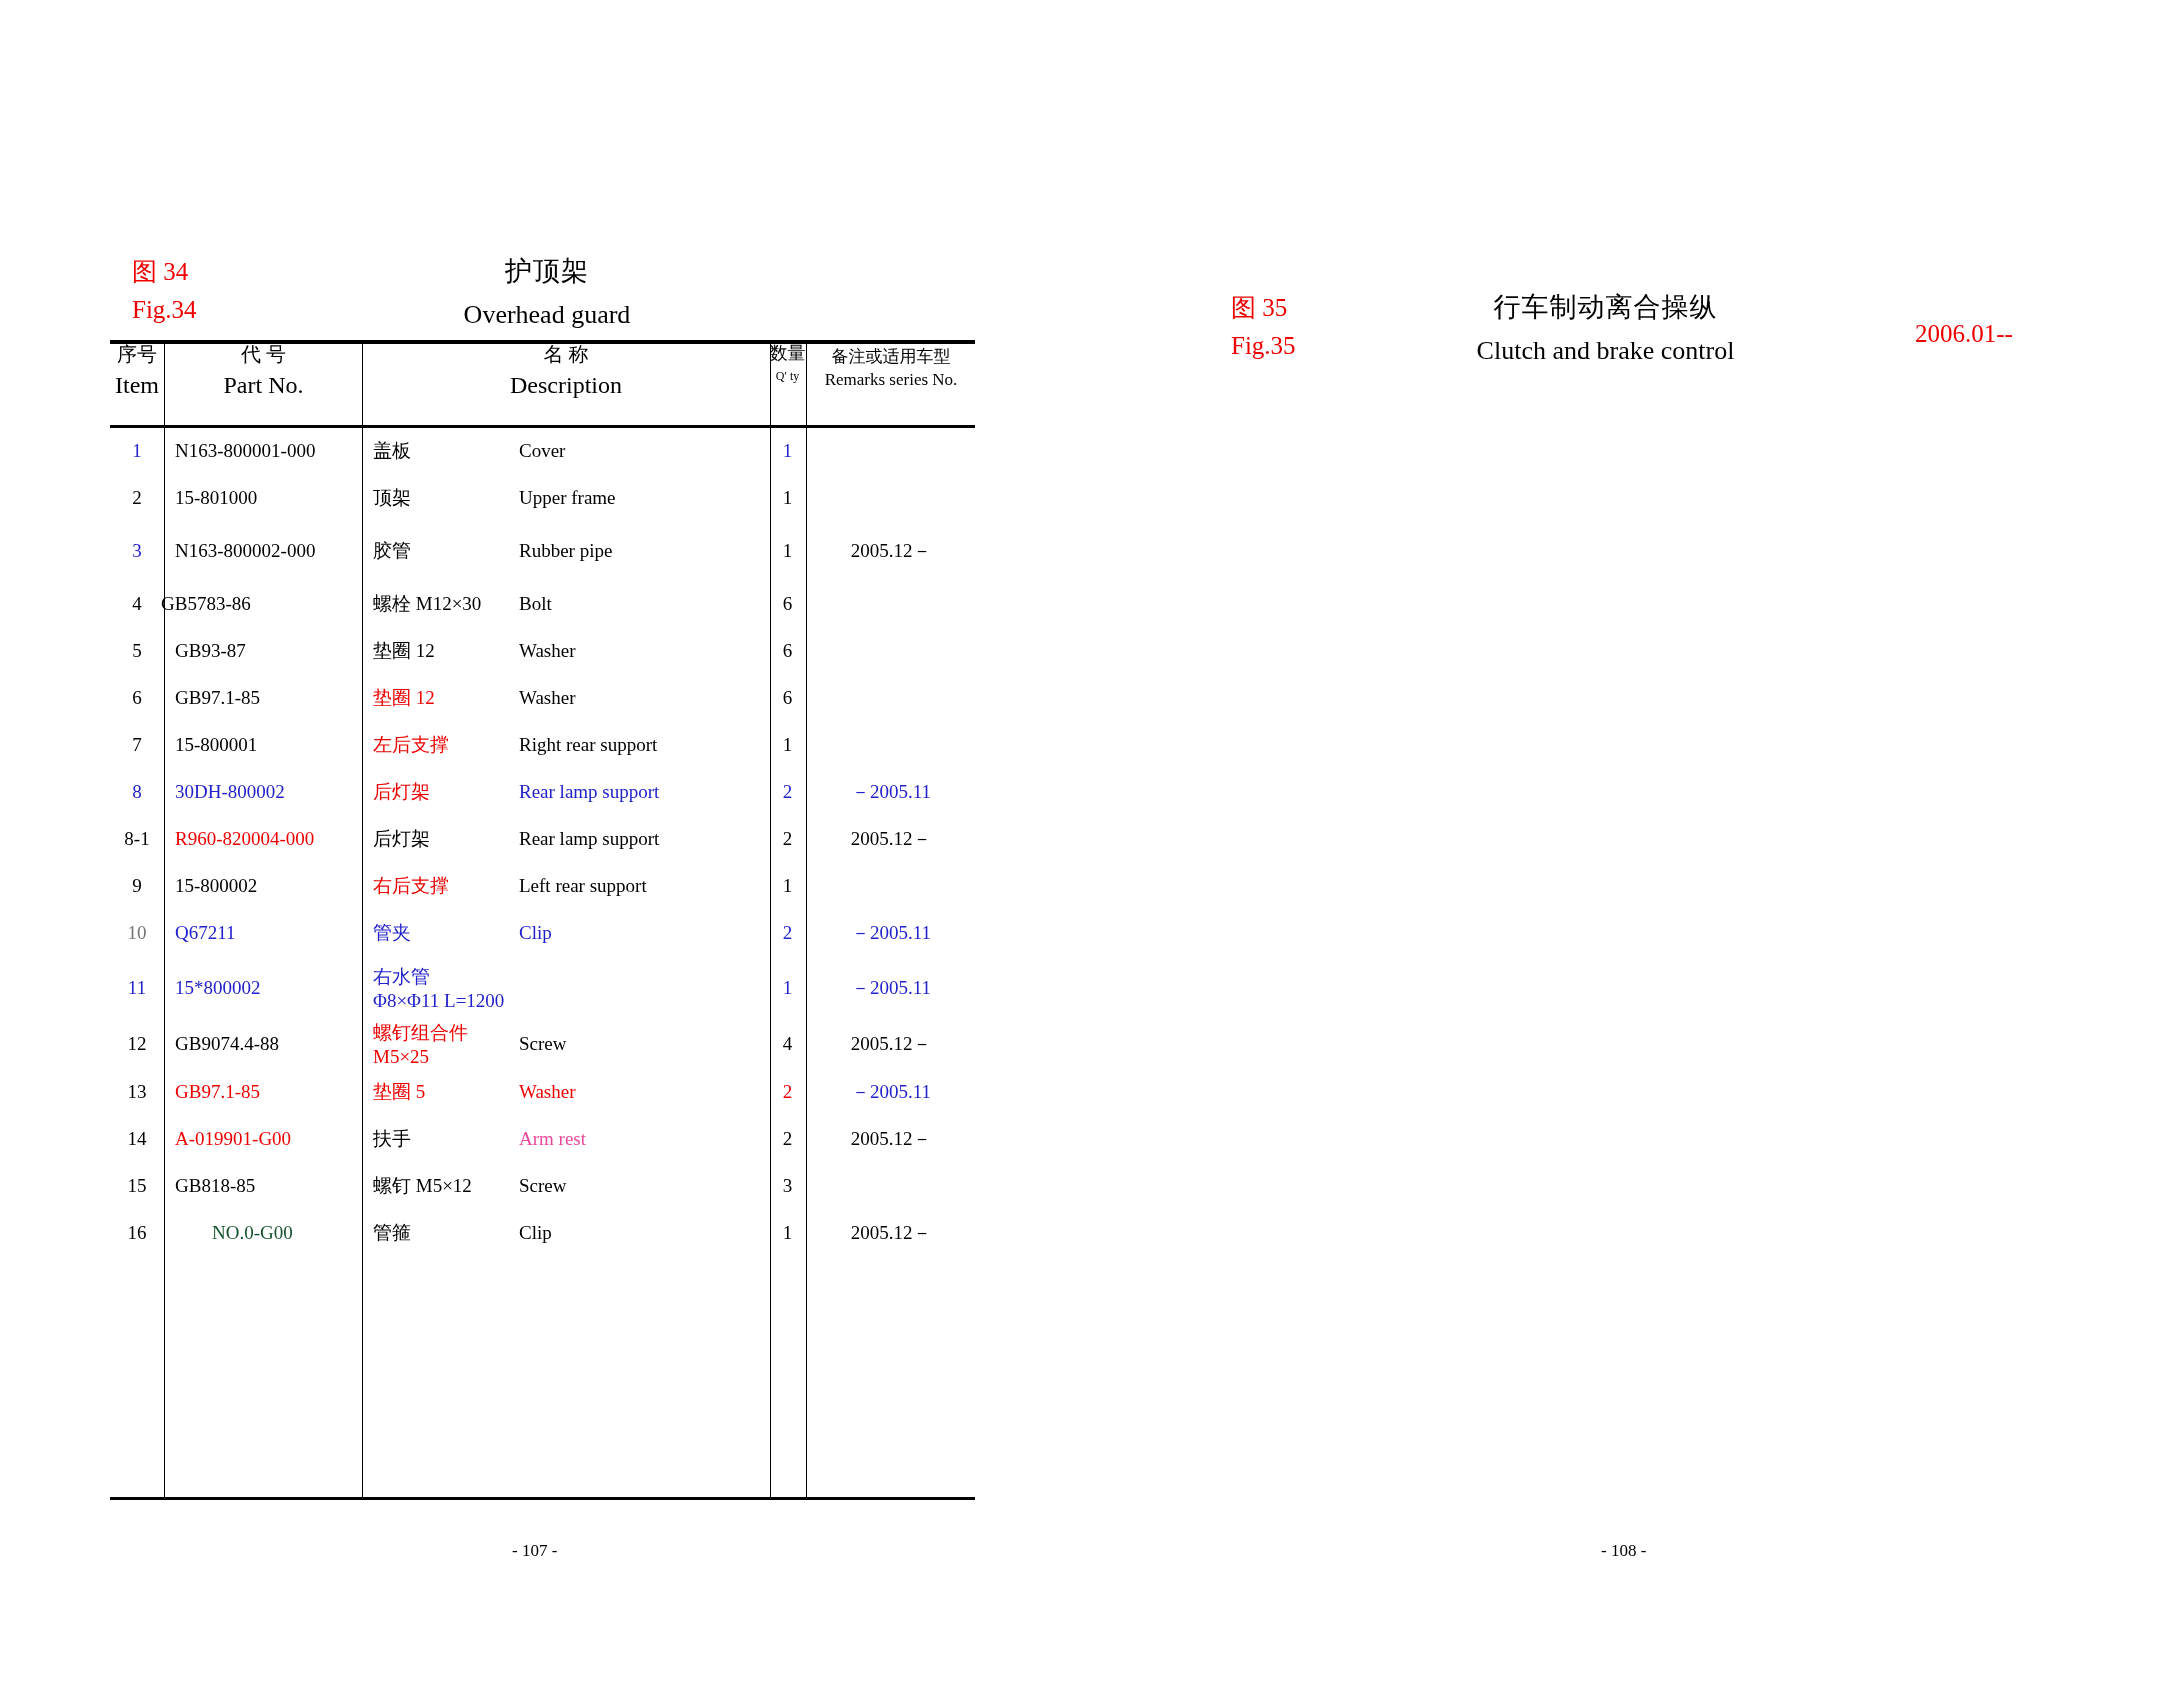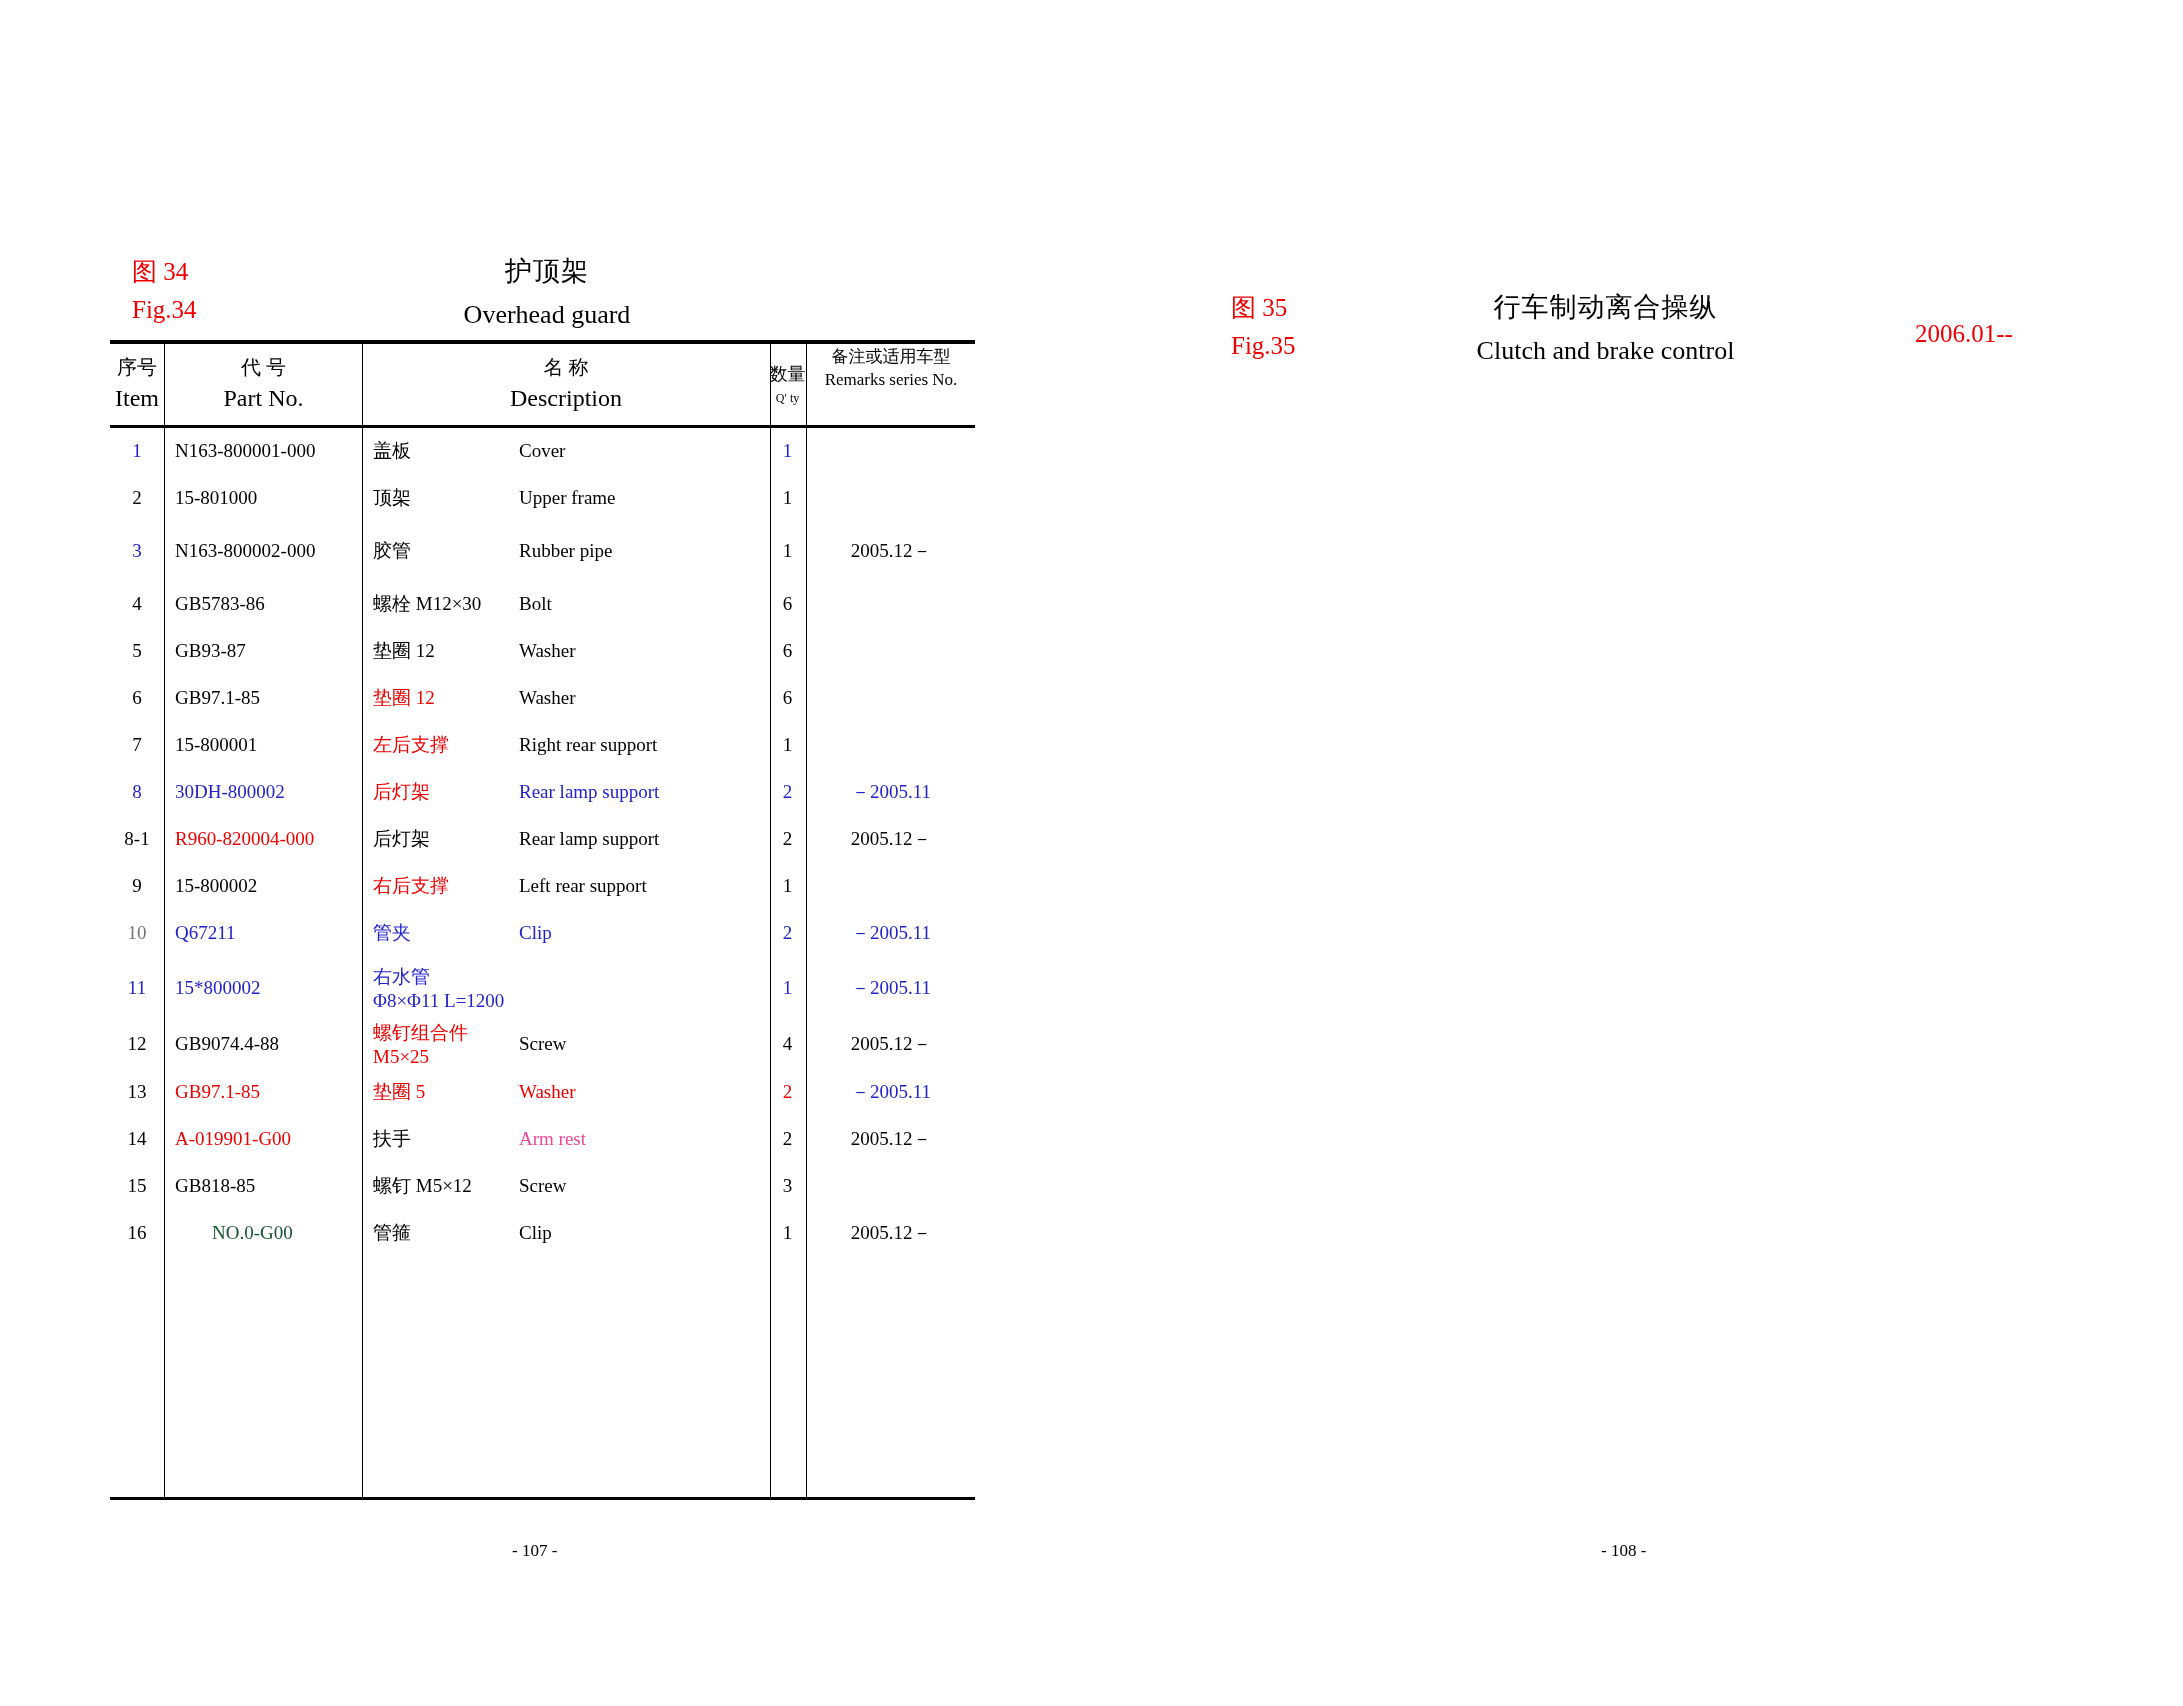--- a/index.html
+++ b/index.html
@@ -26,21 +26,21 @@
     position:absolute;left:110px;top:340px;width:865px;height:1160px;
     box-sizing:border-box;
   }
   .tbl-top,.tbl-bot{position:absolute;left:0;width:100%;height:3.5px;background:#000;}
   .tbl-top{top:0;} .tbl-bot{bottom:0;}
   .hdr-rule{position:absolute;left:0;top:85px;width:100%;height:2.5px;background:#000;}
   .vline{position:absolute;top:0;bottom:0;width:1px;background:#000;}
 
   .hdr{position:absolute;left:0;top:3.5px;height:82px;width:100%;}
   .hdr .cell{position:absolute;top:0;height:100%;
-    display:flex;flex-direction:column;align-items:center;justify-content:center;}
+    display:flex;flex-direction:column;align-items:center;}
   .hdr .cn{font-size:20px;line-height:1.05;white-space:nowrap;}
   .hdr .en{font-size:24px;line-height:1.05;white-space:nowrap;margin-top:8px;}
   .hdr .small-cn{font-size:17px;line-height:1.1;white-space:nowrap;}
   .hdr .small-en{font-size:17px;line-height:1.12;white-space:nowrap;text-align:right;}
 
   .rows{position:absolute;left:0;top:88px;width:100%;}
   .row{position:relative;width:100%;}
   .row .c{position:absolute;top:0;height:100%;display:flex;align-items:center;}
   .c-item{justify-content:center;}
   .c-part{padding-left:11px;}
@@ -161,21 +161,21 @@
             <span class="cellbox" style="color: rgb(0, 0, 0);">1</span>
           </div>
           <div class="c c-rem" style="left: 696px; width: 170px;">
             <span class="cellbox" style="color: rgb(0, 0, 0);">2005.12－</span>
           </div>
         </div>
         <div class="row" style="height: 47px;">
           <div class="c c-item" style="left: 0px; width: 54px;">
             <span class="cellbox" style="color: rgb(0, 0, 0);">4</span>
           </div>
-          <div class="c c-part" style="left: 54px; width: 199px;">
+          <div class="c c-part" style="left: 40px; width: 199px;">
             <span class="cellbox" style="color: rgb(0, 0, 0);">GB5783-86</span>
           </div>
           <div class="c c-desc-cn" style="left: 252px; width: 157px;">
             <span class="cellbox" style="color: rgb(0, 0, 0);">螺栓  M12×30</span>
           </div>
           <div class="c c-desc-en" style="left: 409px; width: 251px;">
             <span class="cellbox" style="color: rgb(0, 0, 0);">Bolt</span>
           </div>
           <div class="c c-qty" style="left: 660px; width: 35px;">
             <span class="cellbox" style="color: rgb(0, 0, 0);">6</span>

